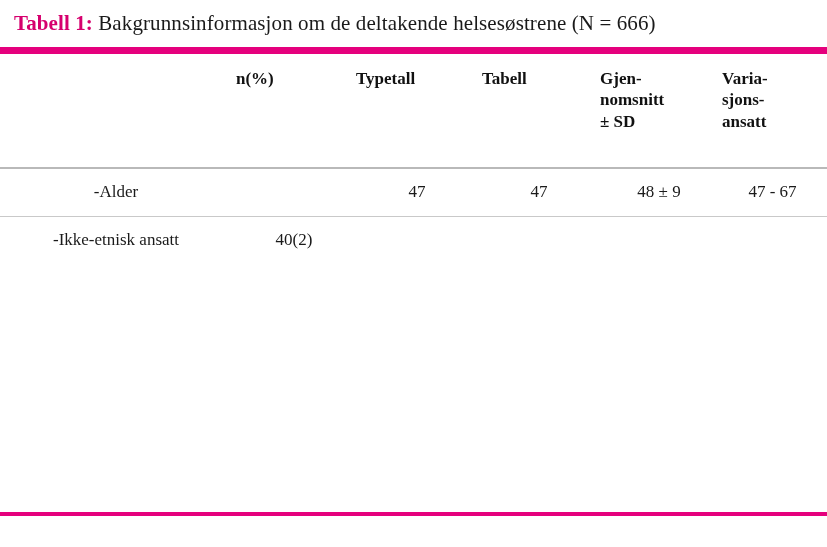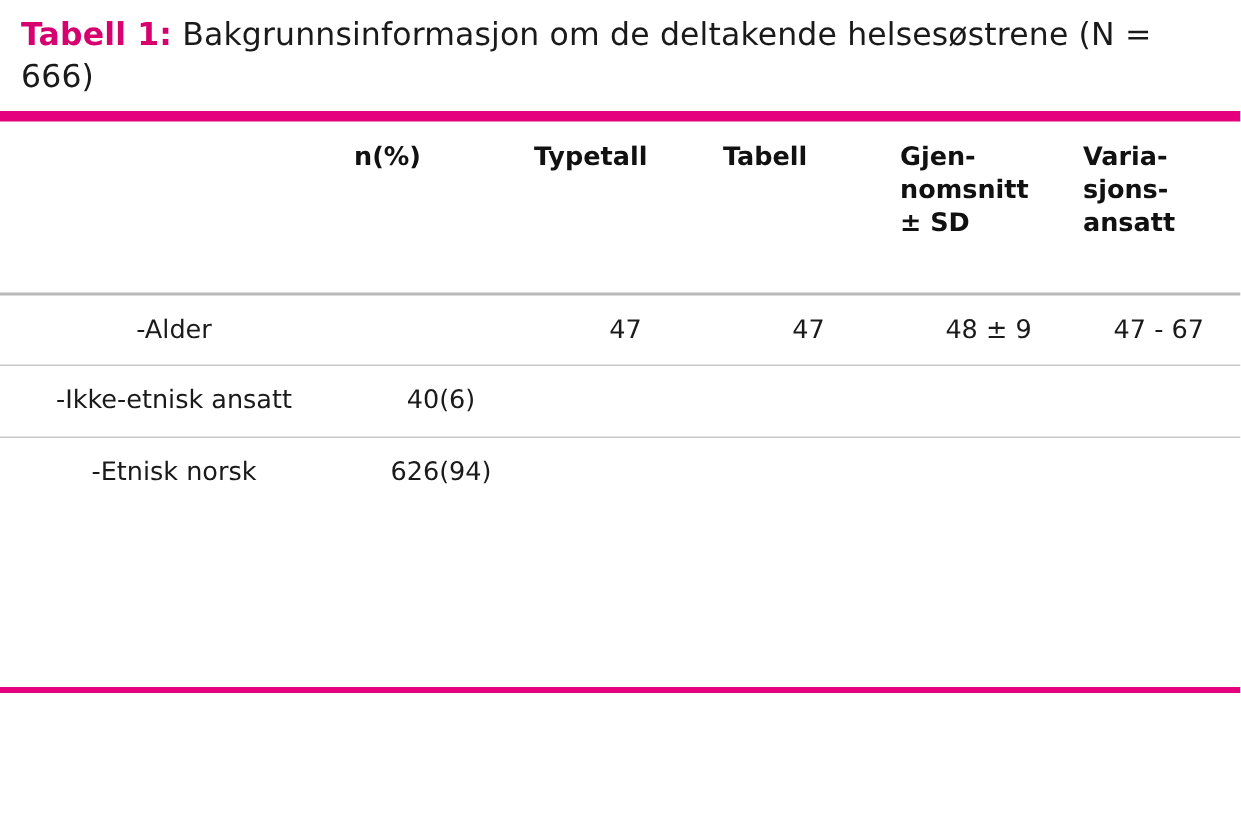--- a/index.html
+++ b/index.html
@@ -9,23 +9,24 @@
   body {
     width: 827px;
     height: 547px;
     background: #ffffff;
     font-family: "DejaVu Sans", sans-serif;
     color: #1a1a1a;
     overflow: hidden;
   }
   .page {
     width: 827px;
-    height: 462px;
+    height: 516px;
     position: relative;
     box-sizing: border-box;
+    font-family: Liberation Serif, serif;
   }
   .caption {
     padding: 10px 14px 0 14px;
     font-size: 21px;
     line-height: 1.32;
     color: #1a1a1a;
     letter-spacing: 0.1px;
   }
   .caption .label {
     color: #d6006e;
@@ -131,29 +132,21 @@
       <tr>
         <td class="lbl">-Alder</td>
         <td></td>
         <td>47</td>
         <td>47</td>
         <td>48 ± 9</td>
         <td>47 - 67</td>
       </tr>
       <tr>
         <td class="lbl">-Ikke-etnisk ansatt</td>
-        <td>40(6)</td>
-        <td></td>
-        <td></td>
-        <td></td>
-        <td></td>
-      </tr>
-      <tr>
-        <td class="lbl">-Etnisk norsk</td>
-        <td>626(94)</td>
+        <td>40(2)</td>
         <td></td>
         <td></td>
         <td></td>
         <td></td>
       </tr>
     </tbody>
   </table>
 
   <div class="rule-bottom"></div>
 </div>

